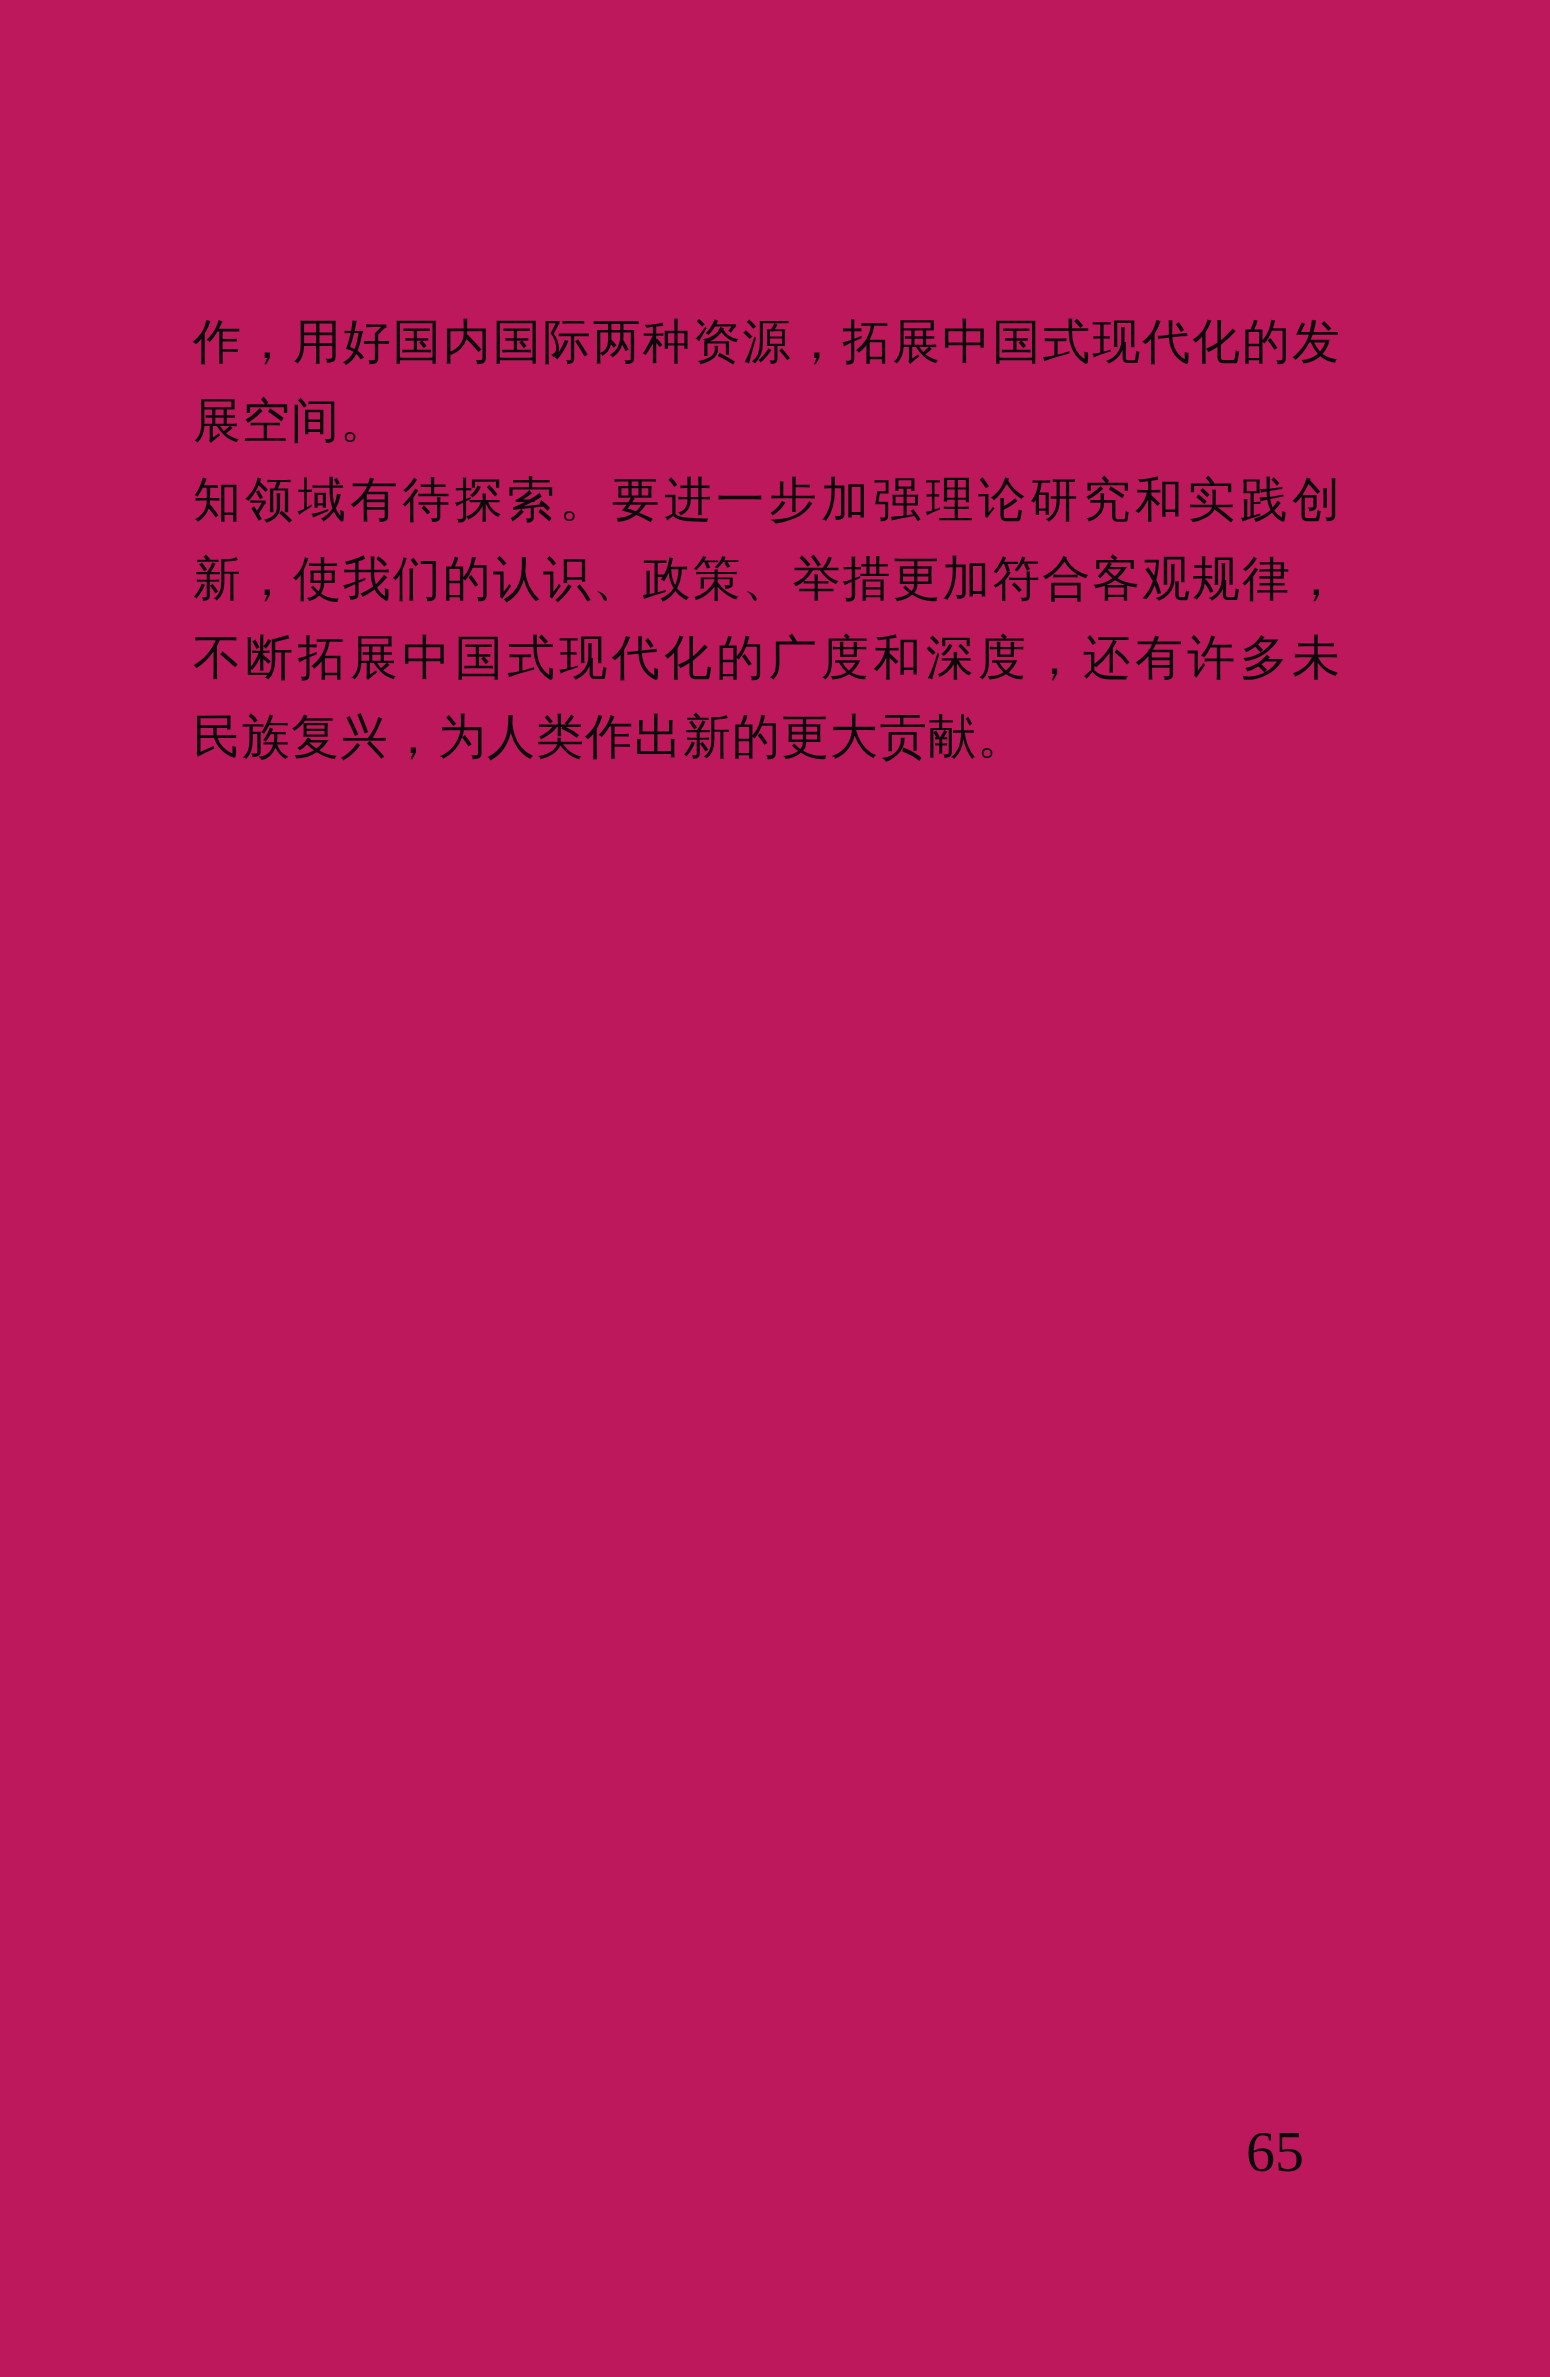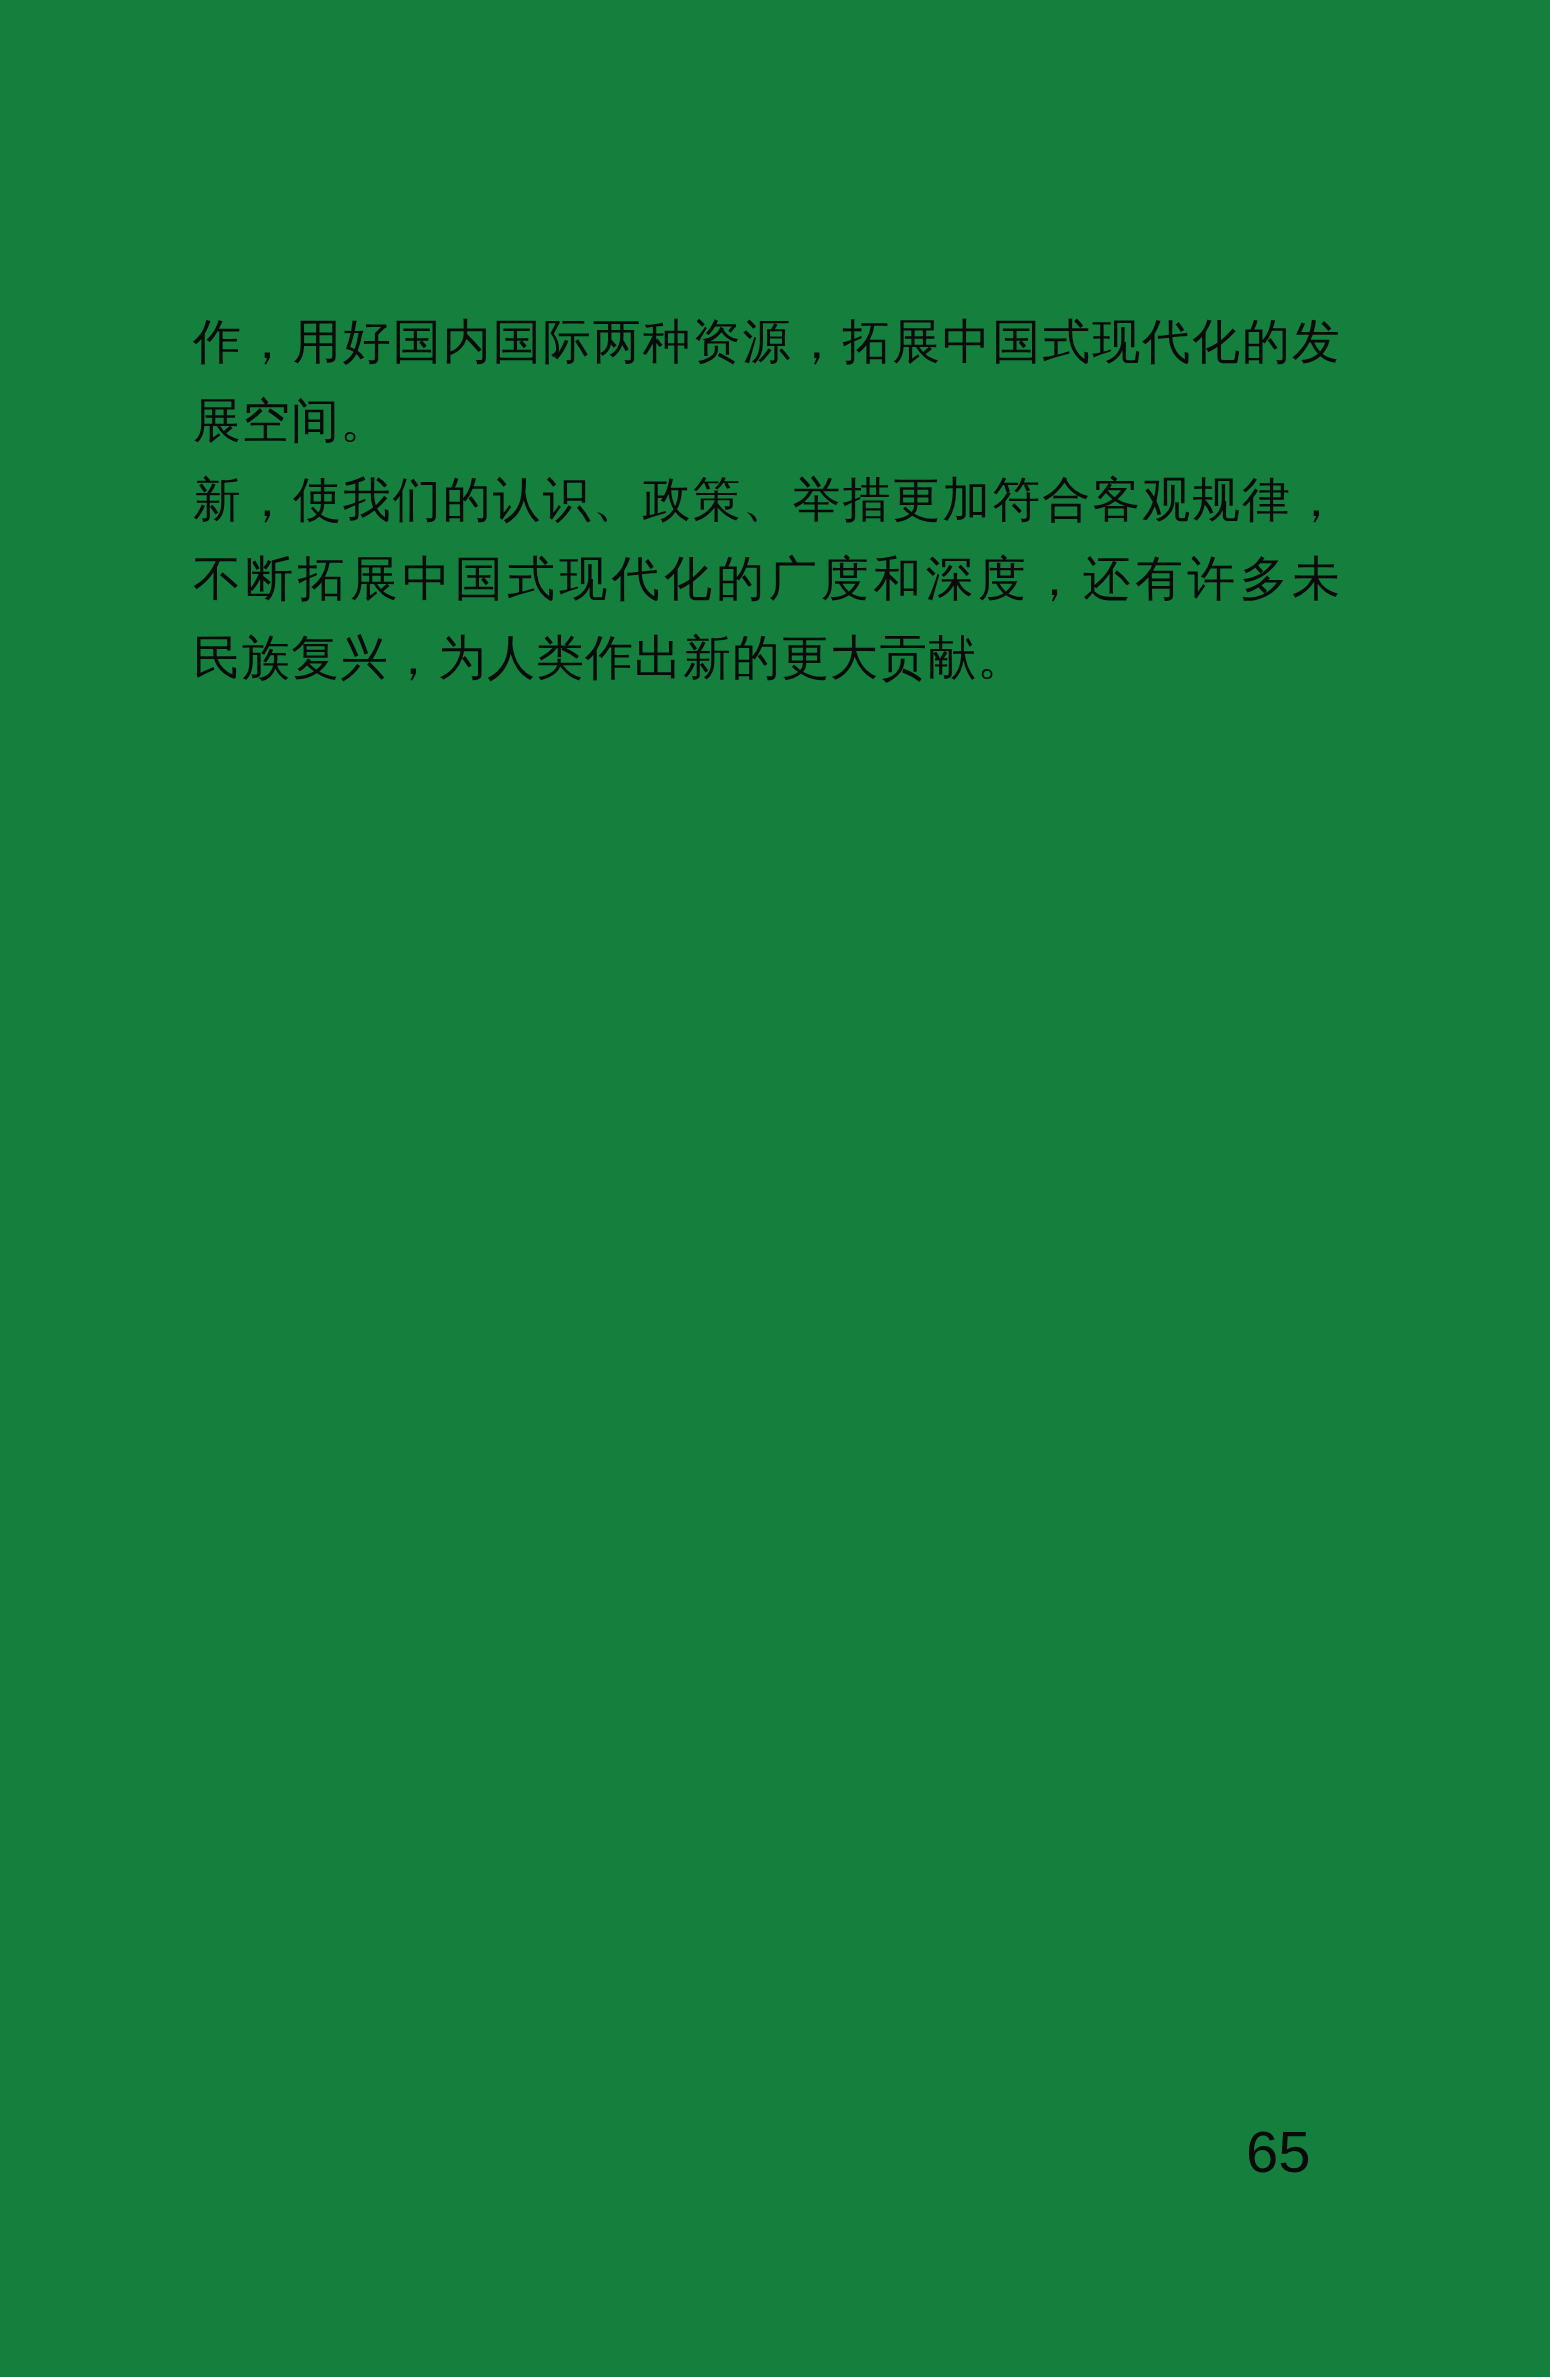--- a/index.html
+++ b/index.html
@@ -4,23 +4,23 @@
 <style>
   html, body {
     margin: 0;
     padding: 0;
     background: #e8e8e8;
   }
   .page {
     position: relative;
     width: 1550px;
     height: 2377px;
-    background: #15803d;
+    background: #be185d;
     overflow: hidden;
-    font-family: Liberation Sans, sans-serif;
+    font-family: Liberation Serif, serif;
     color: #0a0a0a;
   }
   .text-block {
     position: absolute;
     left: 193px;
     top: 302px;
     width: 1148px;
     font-size: 48px;
     line-height: 79px;
     letter-spacing: 1px;
@@ -53,20 +53,21 @@
 </head>
 <body>
 
 <div class="page">
 
   <div class="text-block">
 
     <div class="line jline">作，用好国内国际两种资源，拓展中国式现代化的发</div>
     <div class="line lline">展空间。</div>
 
+    <div class="line jline">知领域有待探索。要进一步加强理论研究和实践创</div>
     <div class="line jline">新，使我们的认识、政策、举措更加符合客观规律，</div>
     <div class="line jline">不断拓展中国式现代化的广度和深度，还有许多未</div>
     <div class="line lline">民族复兴，为人类作出新的更大贡献。</div>
 
   </div>
 
   <div class="page-number">65</div>
 
 </div>
 

